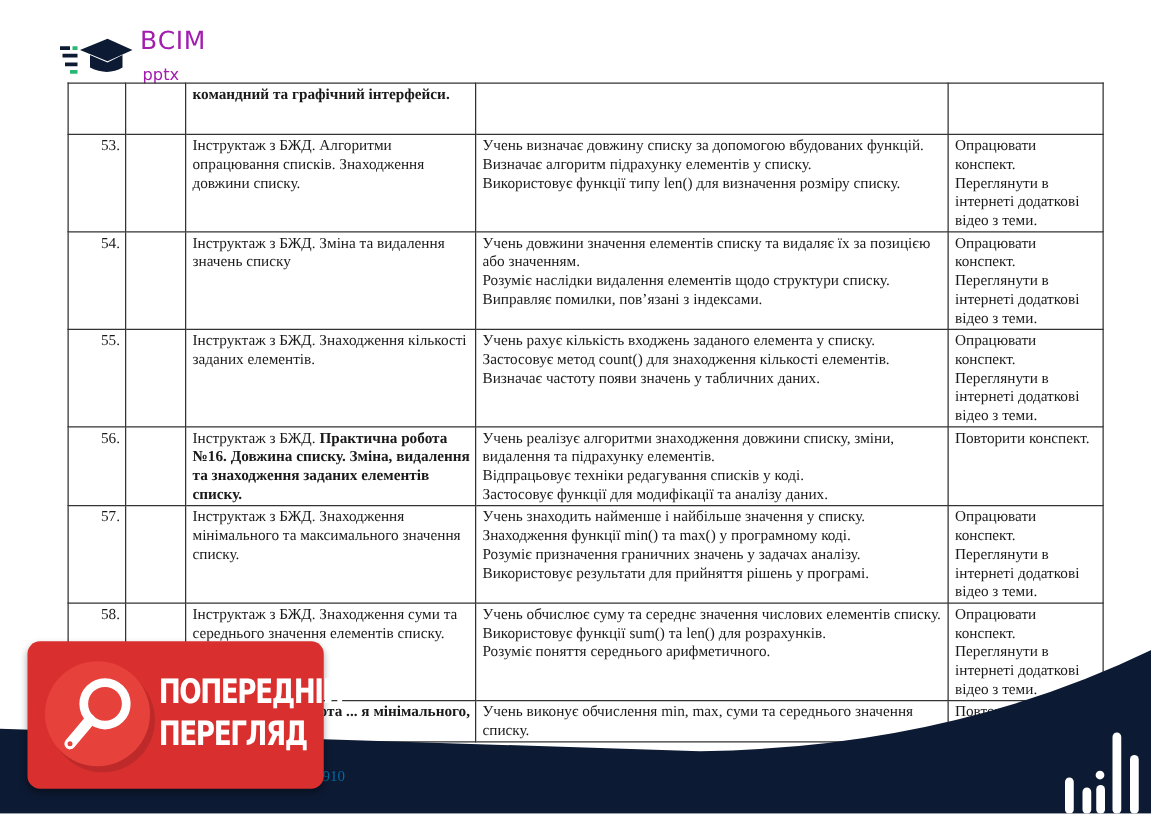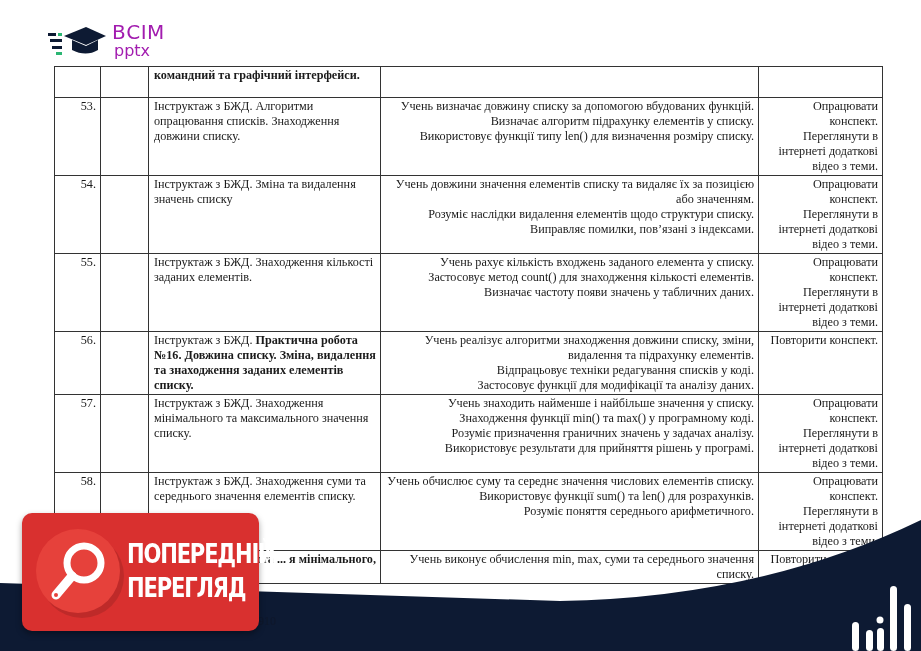--- a/index.html
+++ b/index.html
@@ -6,40 +6,40 @@
   body {
     width:921px; height:651px; position:relative; overflow:hidden;
     background:#ffffff;
     font-family:"Liberation Serif", "DejaVu Serif", serif;
     color:#1a1a1a;
   }
   .logo { position:absolute; left:48px; top:22px; display:flex; align-items:center; }
   .logo svg { display:block; }
   .logo-text { margin-left:6px; line-height:1; font-family:"DejaVu Sans","Liberation Sans",sans-serif; color:#a21caf; }
   .logo-text .brand { font-size:20px; letter-spacing:0.5px; }
-  .logo-text .sub { font-size:16px; margin-left:2px; margin-top:1px; }
+  .logo-text .sub { font-size:13px; margin-left:2px; margin-top:12px; }
 
   table.plan {
     position:absolute; left:54px; top:66px;
     border-collapse:collapse; table-layout:fixed;
     font-size:12.2px; line-height:15px;
   }
   table.plan td {
     border:1px solid #333; vertical-align:top;
     padding:1px 4px 1px 5px; overflow:hidden;
   }
   td.num { text-align:right; padding-right:6px; }
-  .line { display:block;text-align:right; }
+  .line { display:block; }
   b { font-weight:bold; }
 
   .footer-band {
     position:absolute; left:0; top:0; width:921px; height:651px; pointer-events:none;
   }
   .page-no {
-    position:absolute; left:258px; top:614px; font-size:12px; color:#0f172a;
+    position:absolute; left:258px; top:614px; font-size:12px; color:#0369a1;
     font-family:Liberation Serif, serif;
   }
   .preview-badge {
     position:absolute; left:22px; top:513px; width:237px; height:118px;
     background:#d9302f; border-radius:10px;
     box-shadow:0 3px 6px rgba(0,0,0,0.35);
   }
   .preview-circle {
     position:absolute; left:14px; top:16px; width:84px; height:84px; border-radius:50%;
     background:#e6413b; box-shadow:4px 5px 0 rgba(0,0,0,0.12);
@@ -72,21 +72,21 @@
 
 <table class="plan">
   <colgroup>
     <col style="width:46px">
       <col style="width:48px">
       <col style="width:232px">
       <col style="width:378px">
       <col style="width:124px">
   </colgroup>
   <tbody>
-    <tr style="height:31px">
+    <tr style="height:41px">
       <td class="num"></td>
       <td></td>
       <td><b>командний та графічний інтерфейси.</b></td>
       <td></td>
       <td></td>
     </tr>
     <tr style="height:76px">
       <td class="num">53.</td>
       <td></td>
       <td><span>Інструктаж з БЖД. Алгоритми опрацювання списків. Знаходження довжини списку.</span></td>

